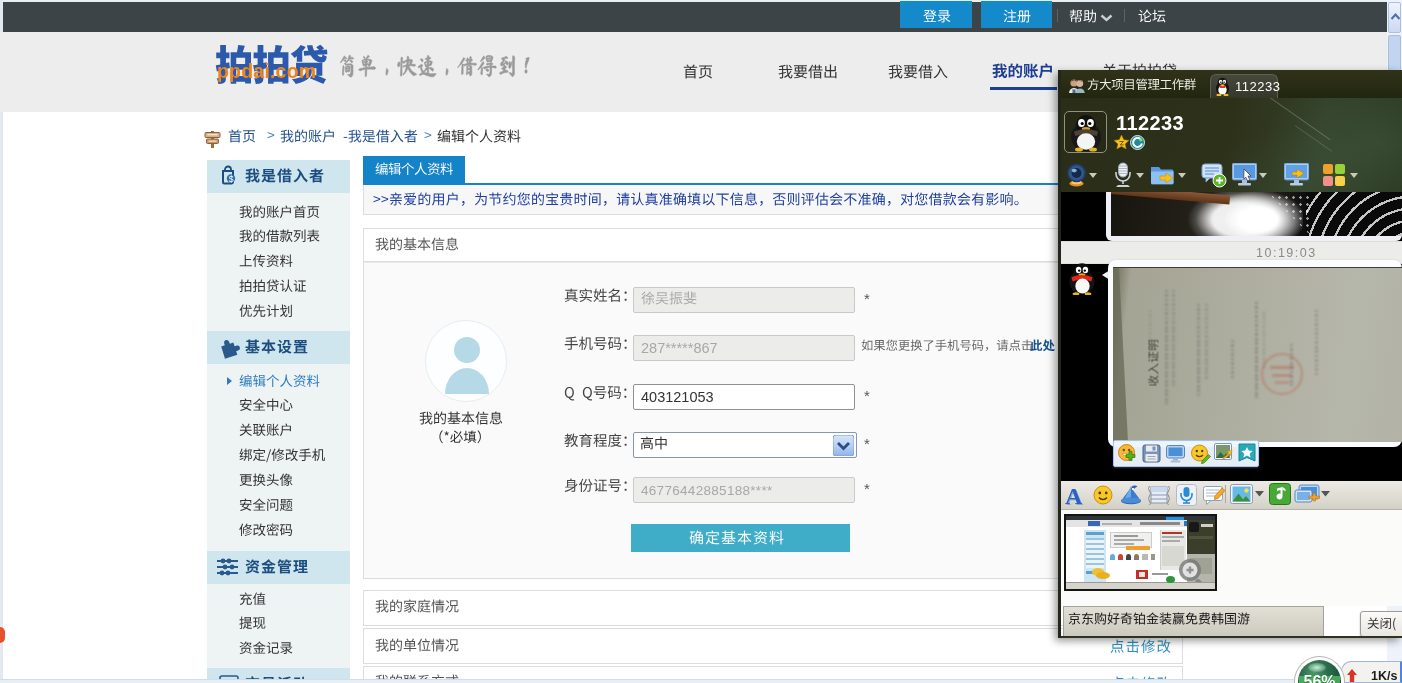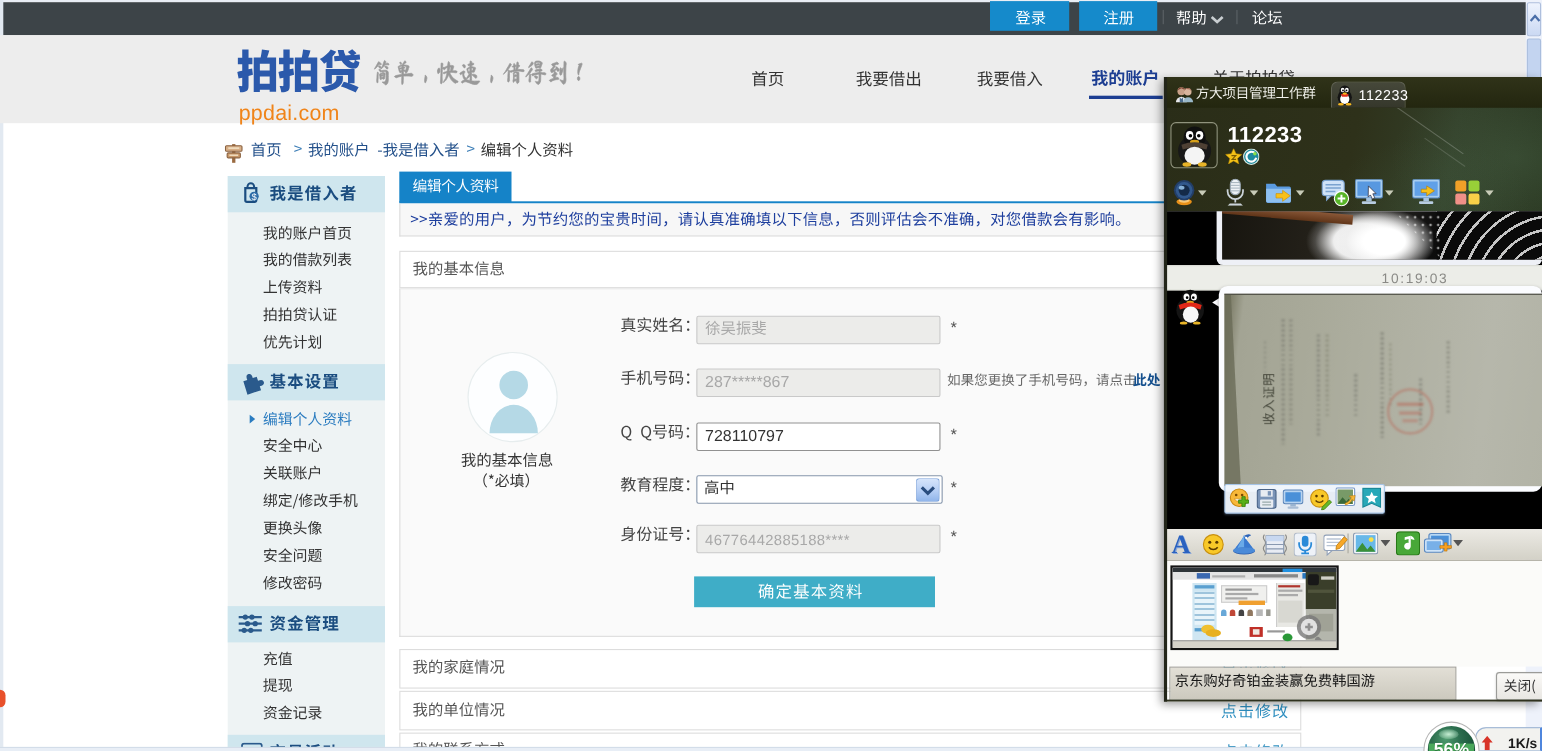--- a/index.html
+++ b/index.html
@@ -293,21 +293,21 @@
   </svg>
 
 <div class="hdr"></div>
 <svg style="position:absolute;left:215px;top:44px;overflow:visible;" width="112.2" height="51.2">
     <g fill="#2b59ab" transform="translate(0,36.08) scale(0.03854,-0.04100)">
       <use href="#K62CD" x="0.0"></use>
       <use href="#K62CD" x="970.7"></use>
       <use href="#K8D37" x="1941.5"></use>
     </g>
   </svg>
-<div class="abs" style="left:217px;top:92px;width:115px;height:20px;color:#f08419;font-size:19.5px;font-weight:normal;letter-spacing:.2px">ppdai.com</div>
+<div class="abs" style="left:217px;top:60px;width:115px;height:20px;color:#f08419;font-size:19.5px;font-weight:bold;letter-spacing:.2px">ppdai.com</div>
 <svg style="position:absolute;left:337px;top:54px;overflow:visible;" width="200.1" height="28.8">
     <g fill="#999999" stroke="#999999" stroke-width="30.4" transform="translate(0,20.24) scale(0.02001,-0.02300)">
       <use href="#M7B80" x="0.0"></use>
       <use href="#M5355" x="1000.0"></use>
       <use href="#MFF0C" x="2000.0"></use>
       <use href="#M5FEB" x="3000.0"></use>
       <use href="#M901F" x="4000.0"></use>
       <use href="#MFF0C" x="5000.0"></use>
       <use href="#M501F" x="6000.0"></use>
       <use href="#M5F97" x="7000.0"></use>
@@ -762,21 +762,21 @@
 <svg style="position:absolute;left:564px;top:385px;overflow:visible;" width="72.3" height="18.1">
     <g fill="#444444" transform="translate(0,12.76) scale(0.01450,-0.01450)">
       <use href="#R0051" x="0.0"></use>
       <use href="#R0051" x="1242.0"></use>
       <use href="#R53F7" x="1984.0"></use>
       <use href="#R7801" x="2984.0"></use>
       <use href="#RFF1A" x="3984.0"></use>
     </g>
   </svg>
 <div class="inp" style="top:384px;background:#fff;border-color:#919191"></div>
-<div class="abs" style="left:641px;top:389px;font-size:14.5px;color:#333">728110797</div>
+<div class="abs" style="left:641px;top:389px;font-size:14.5px;color:#333">403121053</div>
 <div class="star" style="top:387px">*</div>
 
 <svg style="position:absolute;left:564px;top:433px;overflow:visible;" width="72.5" height="18.1">
     <g fill="#444444" transform="translate(0,12.76) scale(0.01450,-0.01450)">
       <use href="#R6559" x="0.0"></use>
       <use href="#R80B2" x="1000.0"></use>
       <use href="#R7A0B" x="2000.0"></use>
       <use href="#R5EA6" x="3000.0"></use>
       <use href="#RFF1A" x="4000.0"></use>
     </g>

